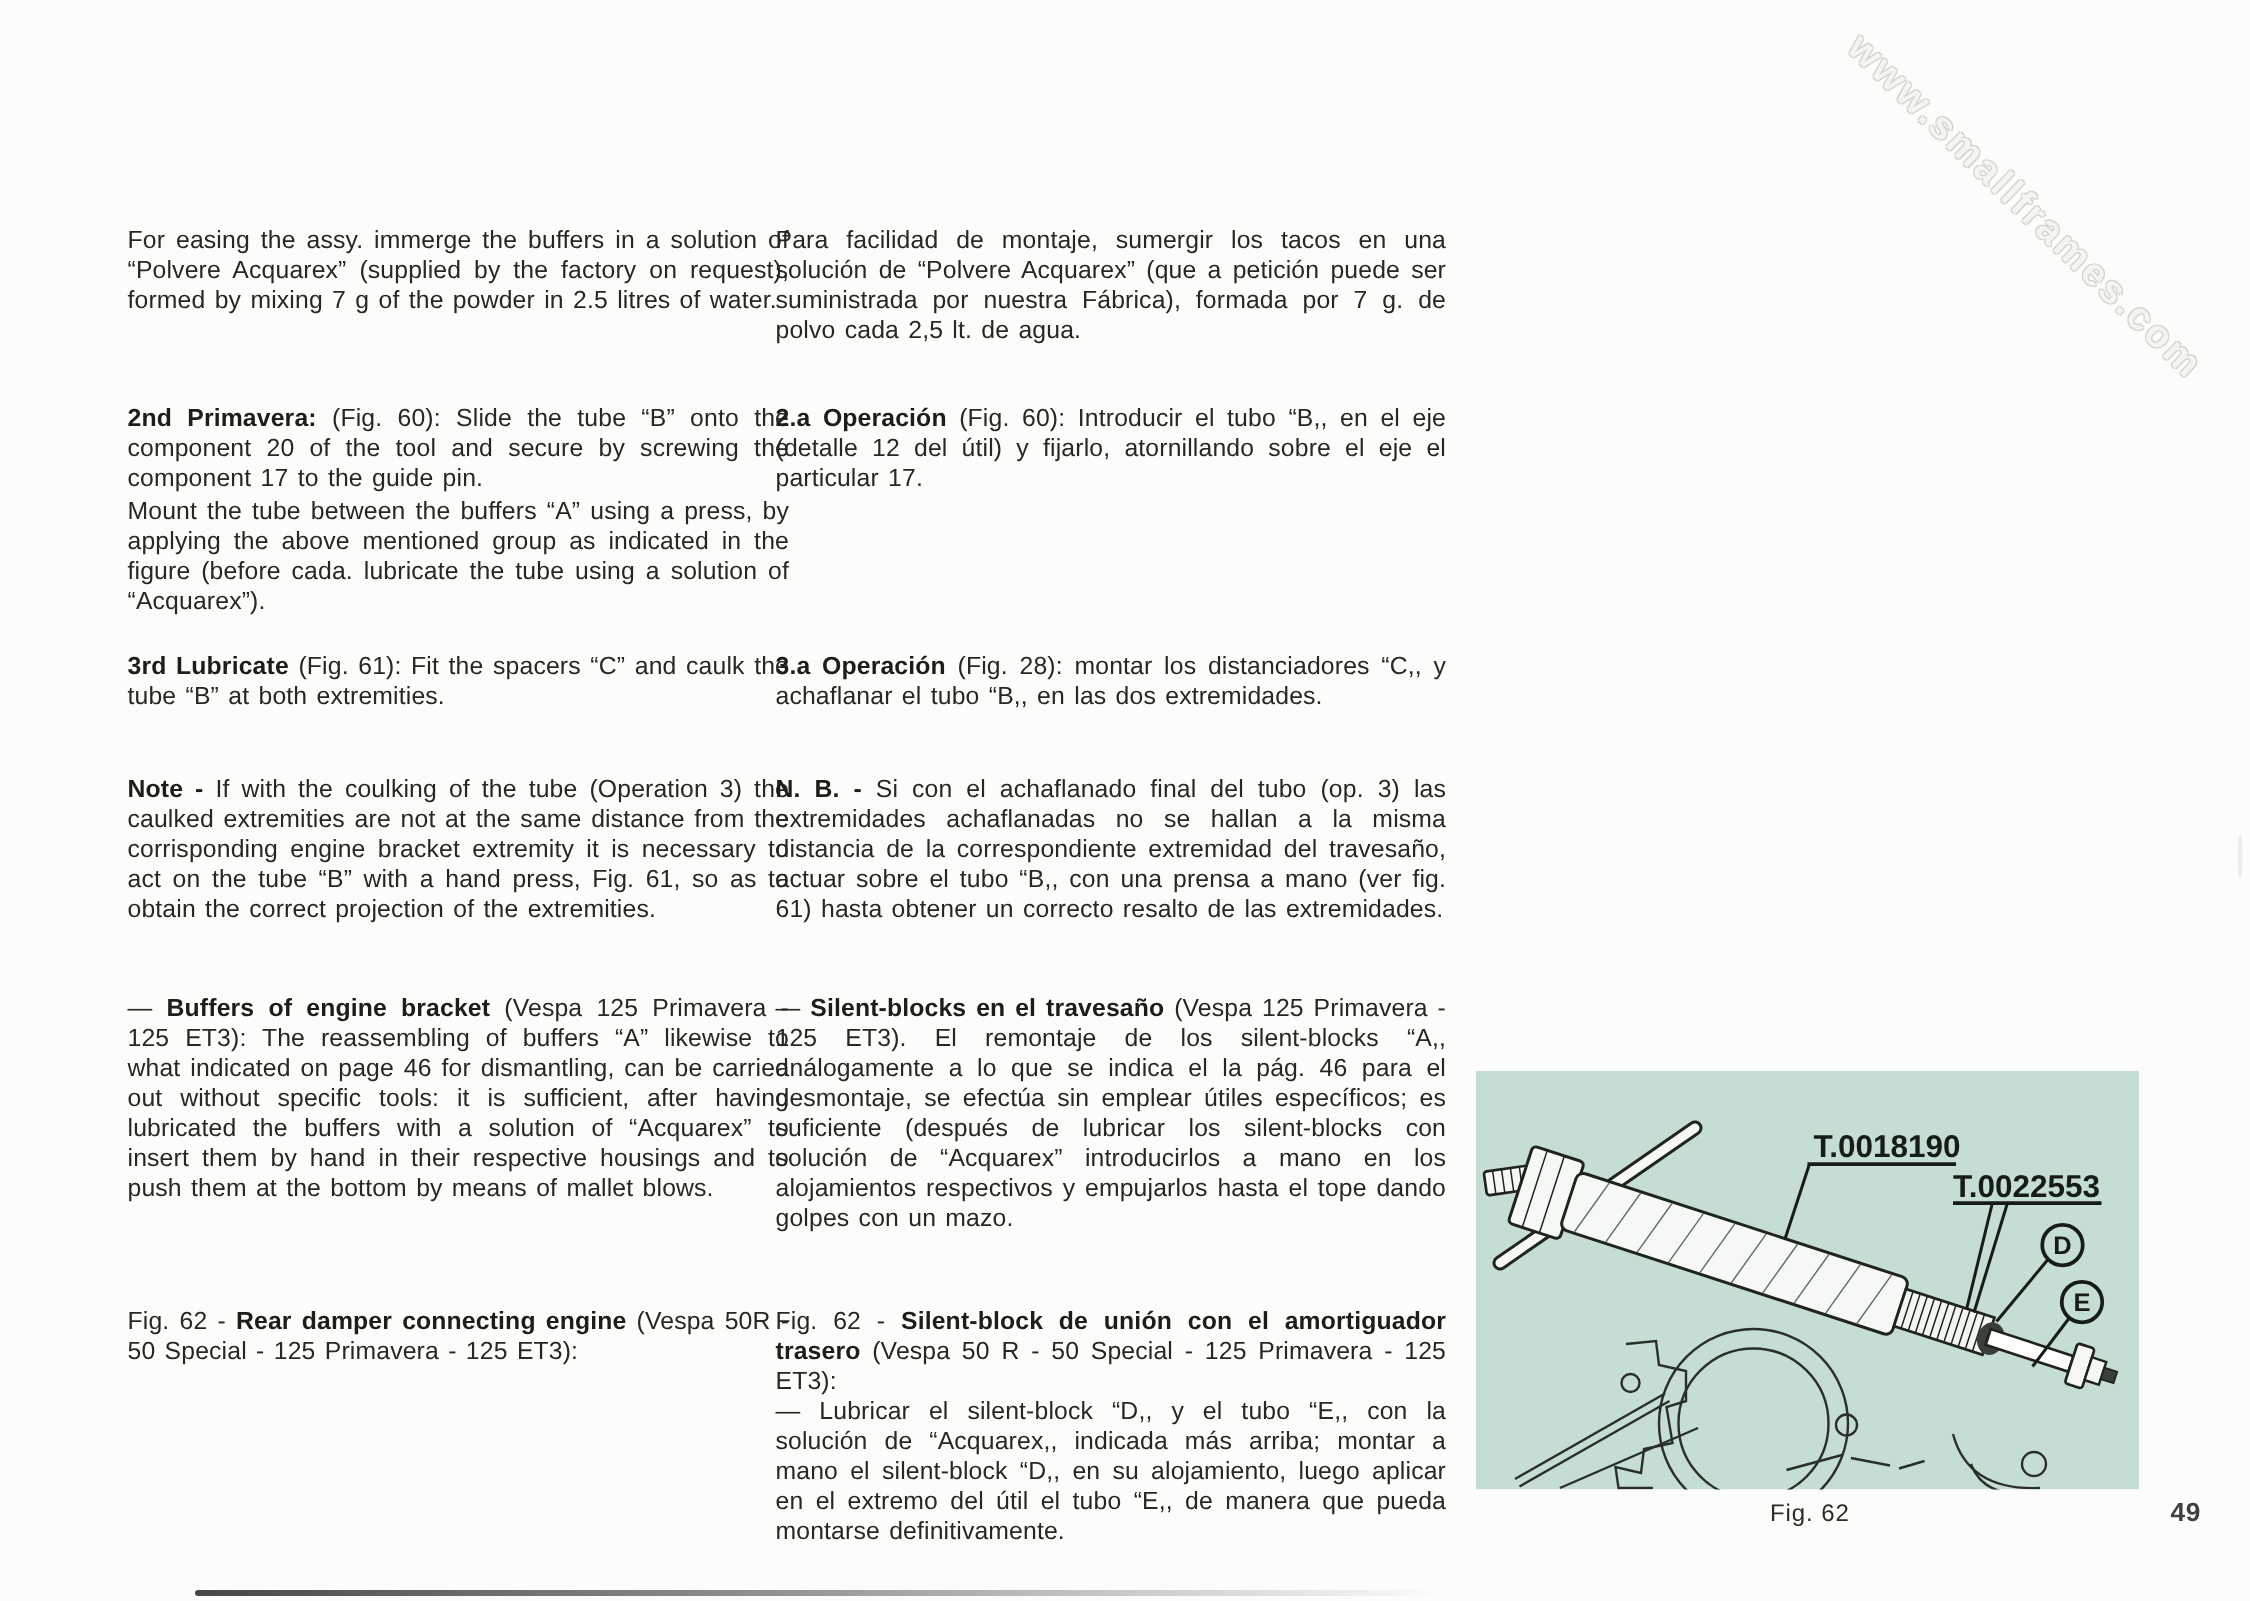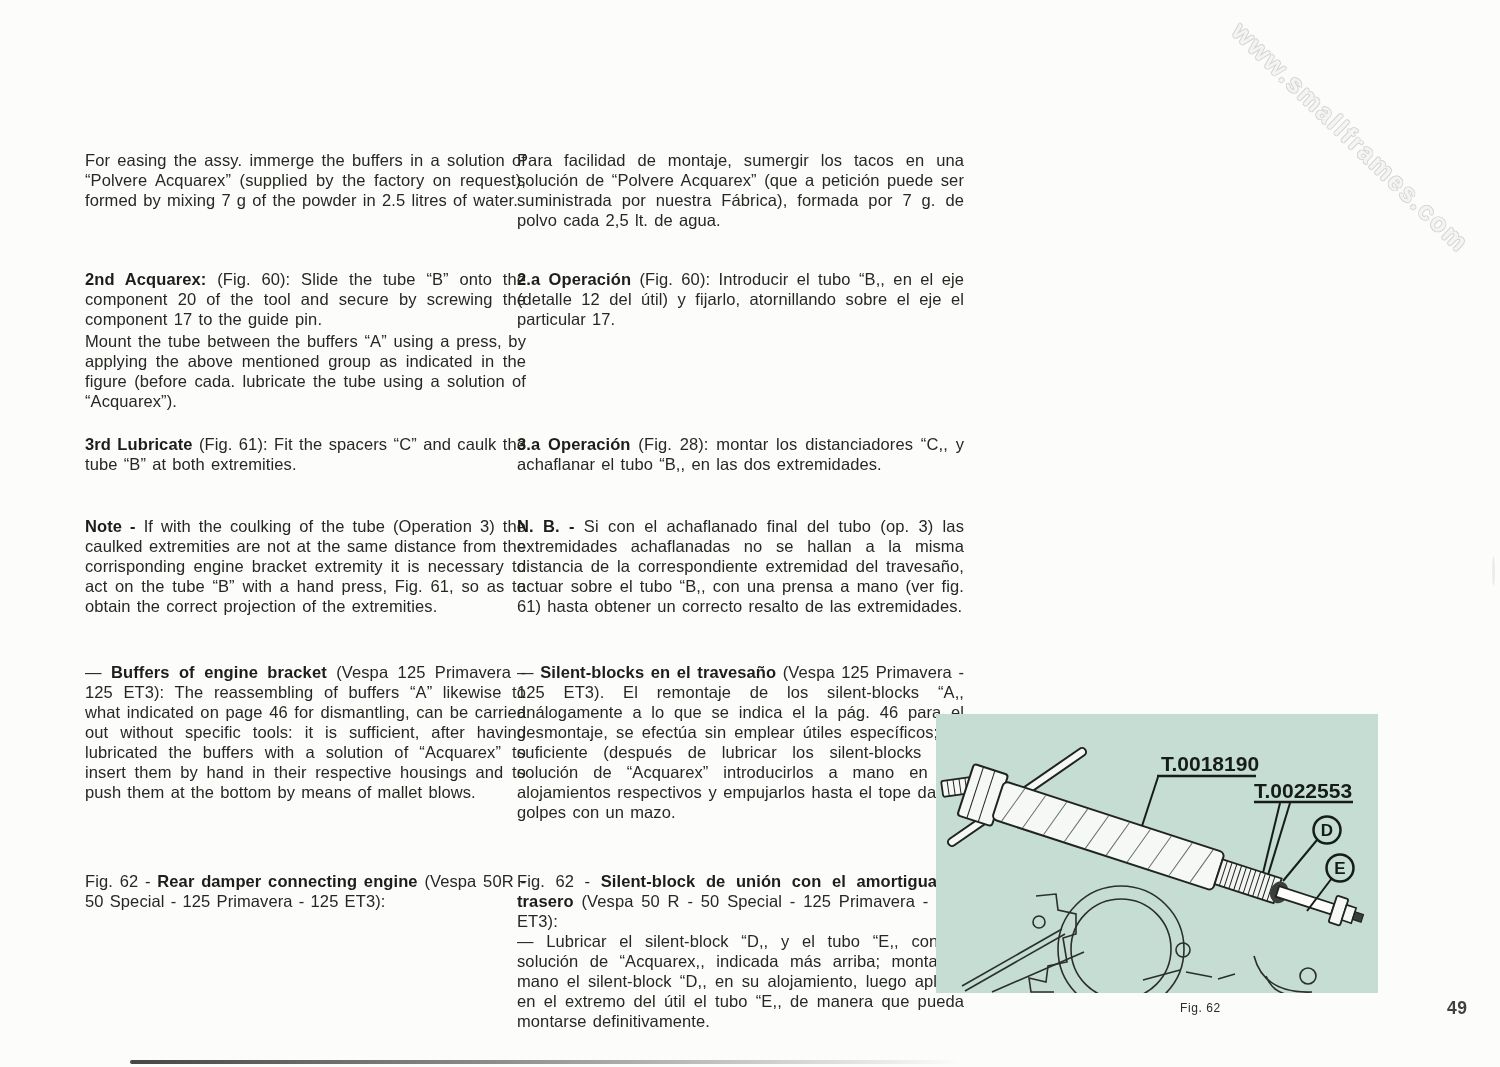--- a/index.html
+++ b/index.html
@@ -13,25 +13,25 @@
   .blk{
     position:absolute;margin:0;
     font-size:16.5px;line-height:20px;
     text-align:justify;letter-spacing:.1px;word-spacing:1.5px;
     color:#262823;
   }
   .blk b{font-weight:bold;color:#1c1e1a;}
   .col-en{left:57px;width:441px;margin-left:28px;}
   .col-es{left:517px;width:447px;}
   .figure-wrap{
-    position:absolute;left:936px;top:714px;width:442px;height:279px;text-align:center;
+    position:absolute;left:984px;top:714px;width:442px;height:279px;text-align:center;
   }
   .fig-caption{
     position:absolute;left:1180px;top:1001px;
-    font-size:12px;letter-spacing:.6px;color:#2a2c27;
+    font-size:16px;letter-spacing:.6px;color:#2a2c27;
   }
   .page-number{
     position:absolute;left:1447px;top:998px;
     font-size:17.5px;font-weight:bold;color:#404040;letter-spacing:.5px;
   }
   .watermark{
     position:absolute;left:1247px;top:16px;
     transform:rotate(44deg);transform-origin:0 0;
     font-size:26px;font-weight:bold;letter-spacing:2px;
     color:#f4f4f2;
@@ -51,21 +51,21 @@
 </style>
 </head>
 <body>
 
 <div class="page">
 
   <div class="watermark">www.smallframes.com</div>
 
   <p class="blk col-en" style="top:150px"><span>For easing the assy. immerge the buffers in a solution of “Polvere Acquarex” (supplied by the factory on request), formed by mixing 7 g of the powder in 2.5 litres of water.</span></p>
 
-  <p class="blk col-en" style="top:269px"><b>2nd Acquarex:</b><span> (Fig. 60): Slide the tube “B” onto the component 20 of the tool and secure by screwing the component 17 to the guide pin.</span></p>
+  <p class="blk col-en" style="top:269px"><b>2nd Primavera:</b><span> (Fig. 60): Slide the tube “B” onto the component 20 of the tool and secure by screwing the component 17 to the guide pin.</span></p>
 
   <p class="blk col-en" style="top:331px"><span>Mount the tube between the buffers “A” using a press, by applying the above mentioned group as indicated in the figure (before cada. lubricate the tube using a solution of “Acquarex”).</span></p>
 
   <p class="blk col-en" style="top:434px"><b>3rd Lubricate</b><span> (Fig. 61): Fit the spacers “C” and caulk the tube “B” at both extremities.</span></p>
 
   <p class="blk col-en" style="top:516px"><b>Note -</b><span> If with the coulking of the tube (Operation 3) the caulked extremities are not at the same distance from the corrisponding engine bracket extremity it is necessary to act on the tube “B” with a hand press, Fig. 61, so as to obtain the correct projection of the extremities.</span></p>
 
   <p class="blk col-en" style="top:662px"><span>— </span><b>Buffers of engine bracket</b><span> (Vespa 125 Primavera - 125 ET3): The reassembling of buffers “A” likewise to what indicated on page 46 for dismantling, can be carried out without specific tools: it is sufficient, after having lubricated the buffers with a solution of “Acquarex” to insert them by hand in their respective housings and to push them at the bottom by means of mallet blows.</span></p>
 
   <p class="blk col-en" style="top:871px"><span>Fig. 62 - </span><b>Rear damper connecting engine</b><span> (Vespa 50R - 50 Special - 125 Primavera - 125 ET3):</span></p>

